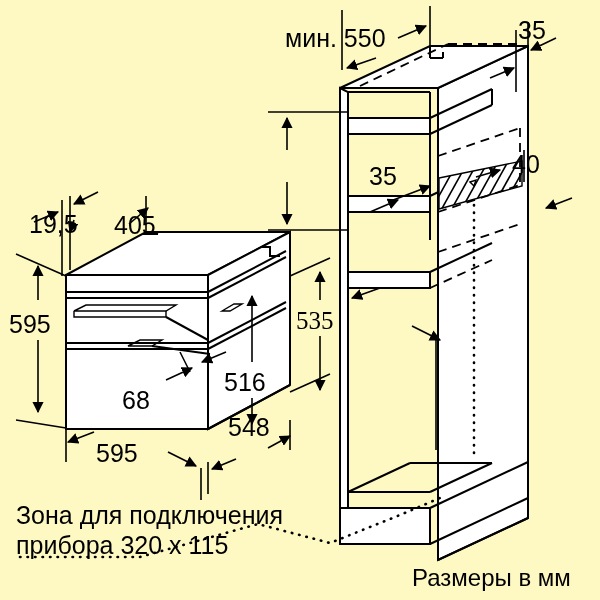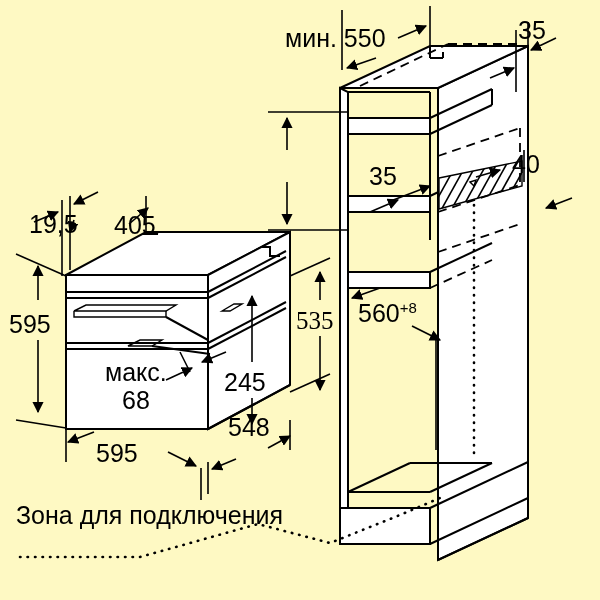--- a/index.html
+++ b/index.html
@@ -241,39 +241,37 @@
 
   <div class="lbl lbl-dim" style="left:285px; top:26px;">мин. 550</div>
 
   <div class="lbl lbl-dim" style="left:518px; top:18px;">35</div>
 
 
   <div class="lbl lbl-dim" style="left:369px; top:164px;">35</div>
 
   <div class="lbl lbl-dim" style="left:512px; top:152px;">40</div>
 
-  <div class="lbl lbl-dim" style="left:358px; top:300px;">
-    <span>560</span><span class="lbl-sup">+8</span>
-  </div>
 
   <div class="lbl lbl-dim" style="left:29px; top:186px;margin-top:26px;">19,5</div>
 
   <div class="lbl lbl-dim" style="left:81px; top:213px;margin-left:33px;">405</div>
 
   <div class="lbl lbl-dim" style="left:9px; top:312px;">595</div>
 
   <div class="lbl lbl-dim" style="left:296px; top:308px;font-family:Liberation Serif, serif;">535</div>
 
-  <div class="lbl lbl-dim" style="left:224px; top:370px;">245</div>
-
-  <div class="lbl lbl-dim" style="left:105px; top:360px;">макс.</div>
+  <div class="lbl lbl-dim" style="left:224px; top:370px;">516</div>
+
 
   <div class="lbl lbl-dim" style="left:122px; top:388px;">68</div>
 
   <div class="lbl lbl-dim" style="left:96px; top:441px;">595</div>
 
   <div class="lbl lbl-dim" style="left:228px; top:415px;">548</div>
 
   <div class="lbl lbl-note" style="left:16px; top:503px;text-align:right;">Зона для подключения</div>
 
-
+  <div class="lbl lbl-note" style="left:16px; top:533px;">прибора 320 x 115</div>
+
+  <div class="lbl lbl-note2" style="left:412px; top:566px;">Размеры в мм</div>
 
 </div>
 
 </body></html>

